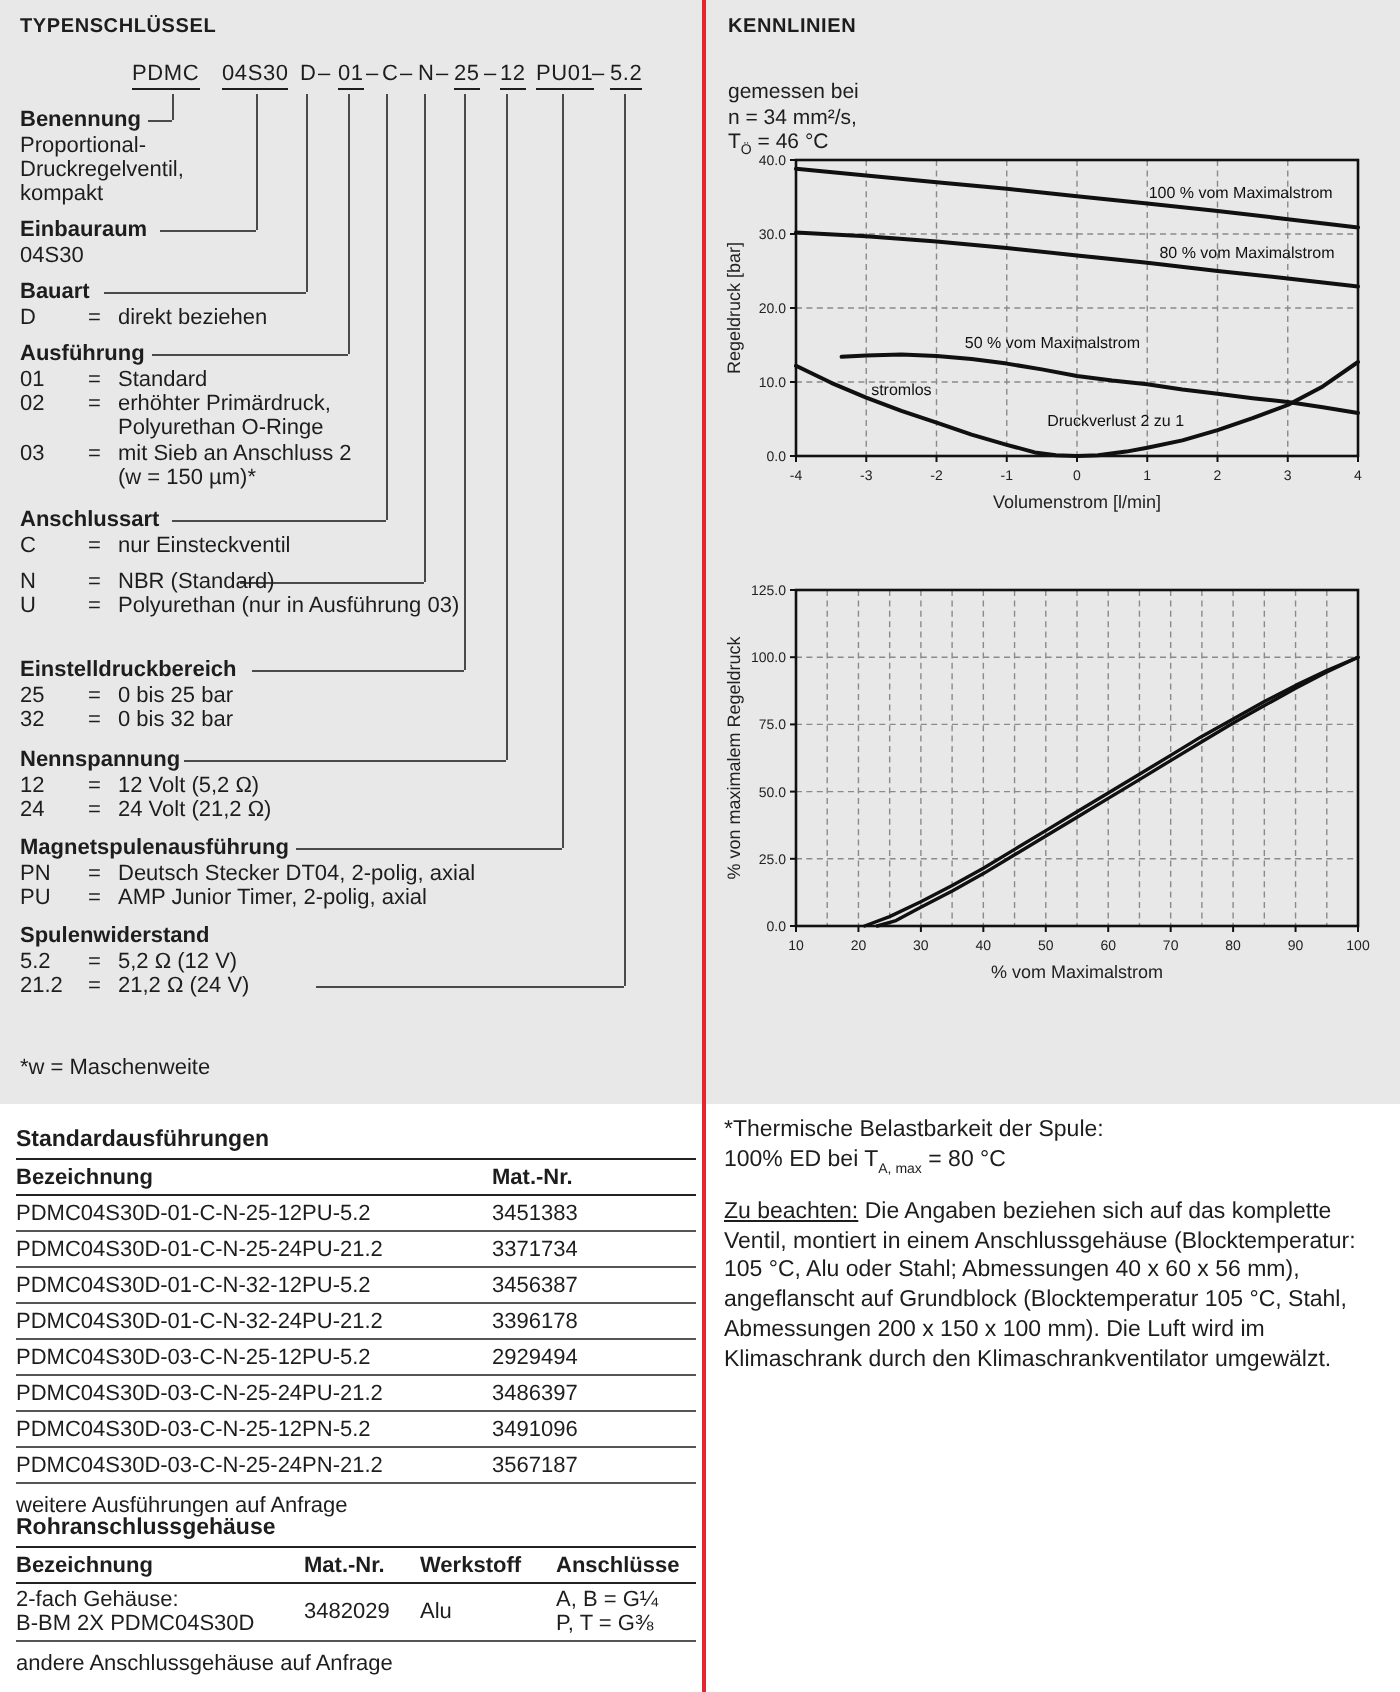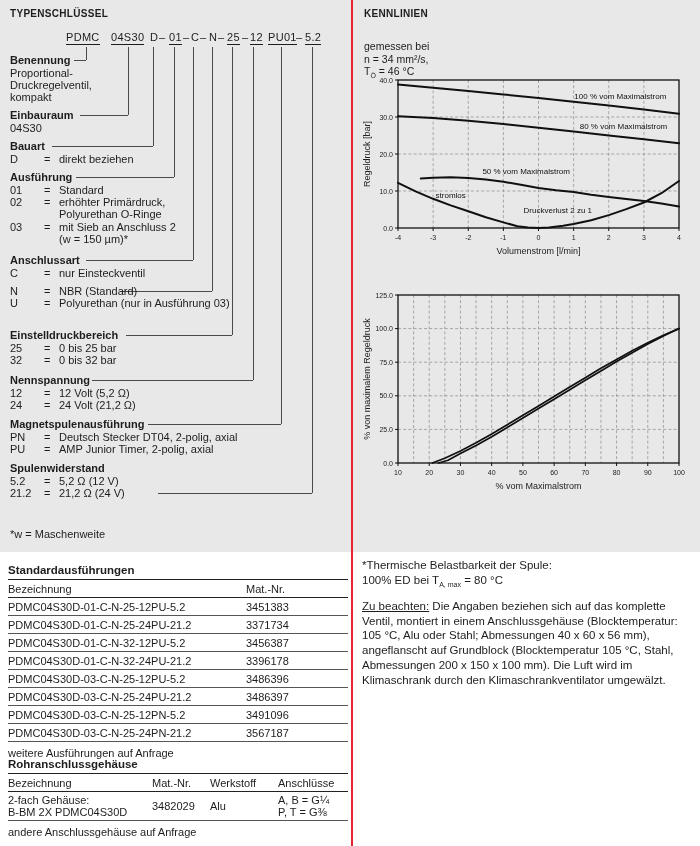--- a/index.html
+++ b/index.html
@@ -32,21 +32,21 @@
   .grid{stroke:#8a8a8a;stroke-width:.7;stroke-dasharray:3,2.2}
   .frame{fill:none;stroke:#111;stroke-width:1.3}
   .tick{stroke:#111;stroke-width:1}
   .curve{fill:none;stroke:#101010;stroke-linejoin:round;stroke-linecap:round}
   .notes{position:absolute;left:362px;top:558px;width:338px;font-size:11.5px;line-height:14.8px}
   .notes .para{margin-top:6px}
   .u-inline{text-decoration:underline}
   
   .tblwrap{position:absolute;left:8px;width:340px;font-size:11px}
   .tbl-title{font-size:11.5px;font-weight:bold;padding-bottom:3px;border-bottom:1.5px solid #222}
-  .thead{display:flex;font-weight:normal;padding:3px 0 2px;border-bottom:1.5px solid #222}
+  .thead{display:flex;font-weight:bold;padding:3px 0 2px;border-bottom:1.5px solid #222}
   .trow{display:flex;padding:2.5px 0;border-bottom:1px solid #555}
   .c-name{flex:1}
   .c-mat{width:102px;flex:none}
   .tnote{padding-top:5px}
   .r-name{width:144px;flex:none}
   .r-mat{width:58px;flex:none}
   .r-werk{width:68px;flex:none}
   .r-ans{flex:1}
   .rrow{display:flex;align-items:center;padding:2px 0;border-bottom:1px solid #555}
 </style>
@@ -384,21 +384,21 @@
         <div class="trow">
         <span class="c-name">PDMC04S30D-01-C-N-32-12PU-5.2</span>
         <span class="c-mat">3456387</span>
       </div>
         <div class="trow">
         <span class="c-name">PDMC04S30D-01-C-N-32-24PU-21.2</span>
         <span class="c-mat">3396178</span>
       </div>
         <div class="trow">
         <span class="c-name">PDMC04S30D-03-C-N-25-12PU-5.2</span>
-        <span class="c-mat">3486396</span>
+        <span class="c-mat">2929494</span>
       </div>
         <div class="trow">
         <span class="c-name">PDMC04S30D-03-C-N-25-24PU-21.2</span>
         <span class="c-mat">3486397</span>
       </div>
         <div class="trow">
         <span class="c-name">PDMC04S30D-03-C-N-25-12PN-5.2</span>
         <span class="c-mat">3491096</span>
       </div>
         <div class="trow">

